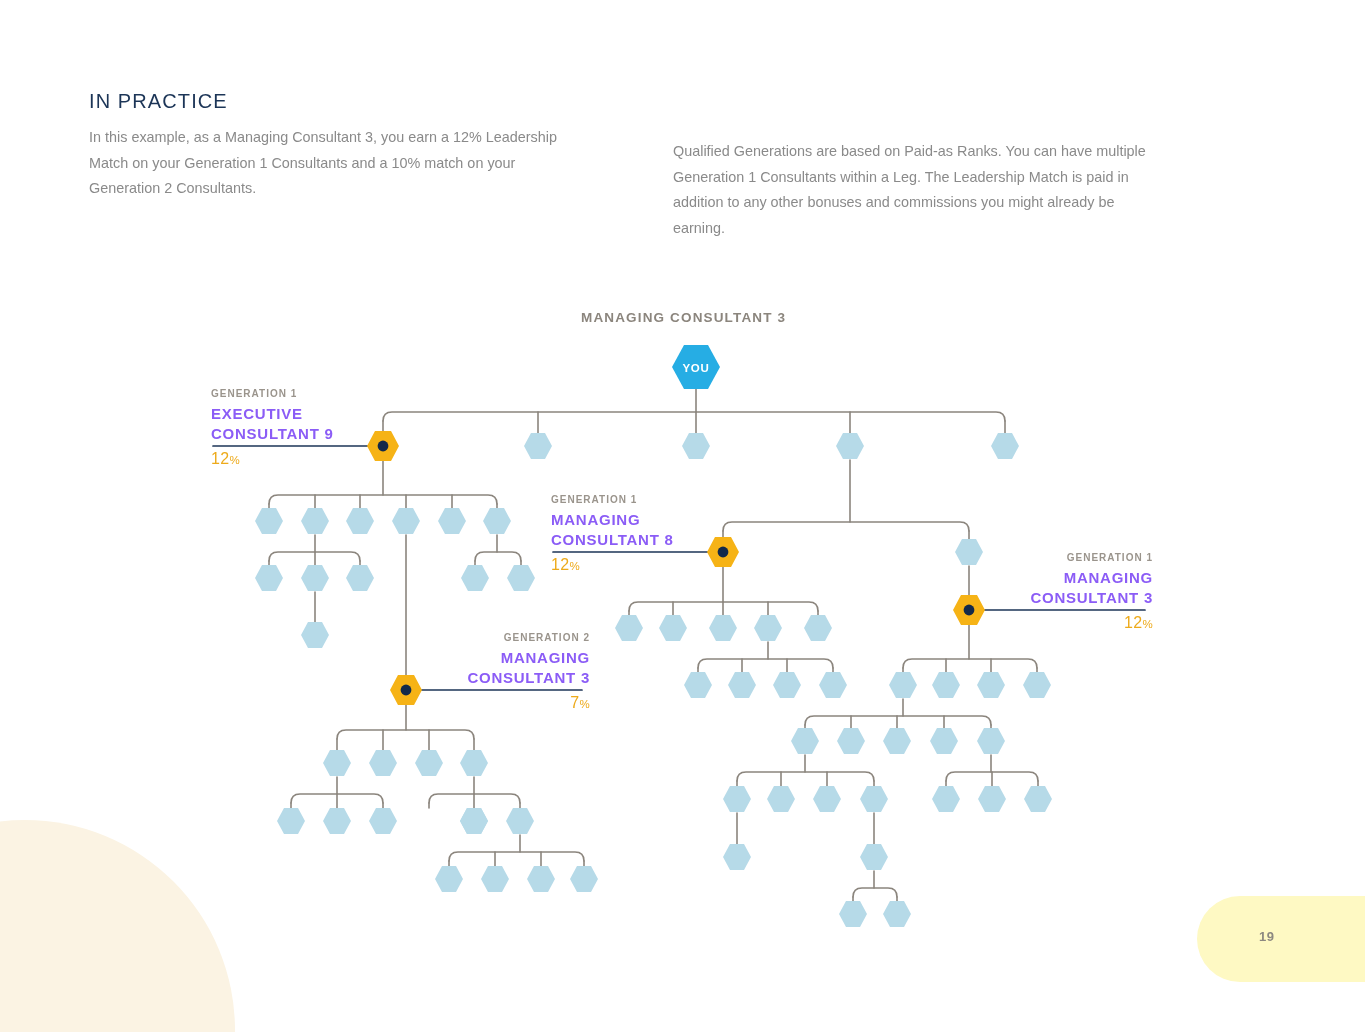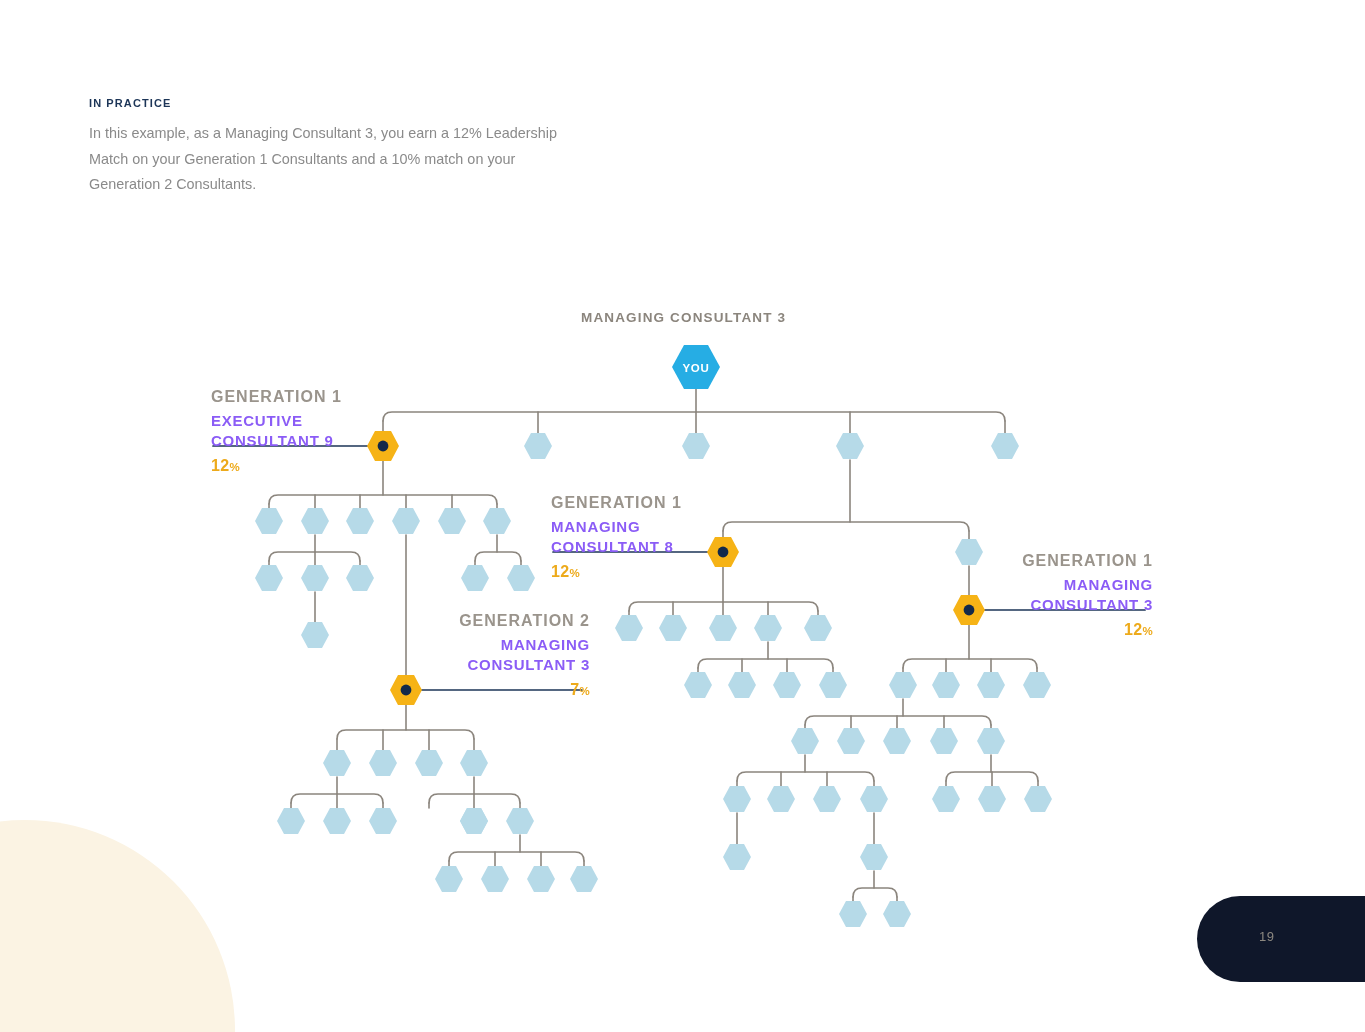--- a/index.html
+++ b/index.html
@@ -29,46 +29,47 @@
     z-index: 0;
   }
 
   
   #page-pill {
     position: absolute;
     right: 0;
     top: 896px;
     width: 168px;
     height: 86px;
-    background: #0f172a;
+    background: #fef9c3;
     border-top-left-radius: 43px;
     border-bottom-left-radius: 43px;
     z-index: 1;
+    font-weight: bold;
   }
   #page-pill .num {
     position: absolute;
     left: 62px;
     top: 33px;
     font-size: 13px;
     color: #8C8880;
     letter-spacing: .4px;
   }
 
   
   #intro {
     position: absolute;
     left: 89px;
     top: 86px;
     width: 1090px;
     z-index: 2;
   }
   #intro h2 {
-    margin: 11px 0 12px 0;
-    font-size: 11px;
-    font-weight: bold;
+    margin: 4px 0 12px 0;
+    font-size: 20px;
+    font-weight: normal;
     letter-spacing: 1.1px;
     color: #1C3557;
   }
   .cols {
     display: flex;
     gap: 114px;
   }
   .col-left  { width: 470px; }
   .col-right { width: 480px; padding-top: 14px;}
   .para {
@@ -117,59 +118,62 @@
     letter-spacing: 1.15px;
   }
   .cal-rule   { stroke: #1C3557; stroke-width: 1.7; }
 
   
   .callout {
     position: absolute;
     z-index: 4;
   }
   .callout .gen {
-    font-size: 16px;
+    font-size: 10px;
     font-weight: bold;
     letter-spacing: 1.0px;
     color: #9A948C;
     margin-bottom: 5px;
     white-space: nowrap;
   }
   .callout .rank {
     font-size: 15px;
     font-weight: bold;
     letter-spacing: .75px;
     color: #8b5cf6;
     line-height: 20px;
     white-space: nowrap;
   }
   .callout .pct {
     margin-top: 6px;
     font-size: 16px;
-    font-weight: bold;
+    font-weight: normal;
     color: #EDAA1B;
     letter-spacing: .3px;
   }
   .callout .pct .sym { font-size: 11.5px; }
   .callout.align-right { text-align: right; }
 </style>
 </head>
 <body>
 
 <div id="cream-circle"></div>
 
 <div id="page-pill">
   <div class="num">19</div>
 </div>
 
 <section id="intro">
   <h2>IN PRACTICE</h2>
   <div class="cols">
     <div class="col-left">
       <p class="para">In this example, as a Managing Consultant 3, you earn a 12% Leadership Match on your Generation 1 Consultants and a 10% match on your Generation 2 Consultants.</p>
+    </div>
+    <div class="col-right">
+      <p class="para">Qualified Generations are based on Paid-as Ranks. You can have multiple Generation 1 Consultants within a Leg. The Leadership Match is paid in addition to any other bonuses and commissions you might already be earning.</p>
     </div>
   </div>
 </section>
 
 <div id="chart-wrap">
   <svg id="chart-svg" width="1365" height="1032" viewBox="0 0 1365 1032">
       <g>
         <line x1="696" y1="385" x2="696" y2="412" class="edge"></line>
         <path d="M383,421Q383,412 392,412L996,412Q1005,412 1005,421" class="edge"></path>
         <line x1="383" y1="421" x2="383" y2="433" class="edge"></line>
@@ -363,19 +367,19 @@
       <div class="rank">MANAGING</div>
       <div class="rank">CONSULTANT 8</div>
       <div class="pct"><span>12</span><span class="sym">%</span></div>
     </div>
     <div class="callout align-right" style="left: 973px; width: 180px; top: 552px;">
       <div class="gen">GENERATION 1</div>
       <div class="rank">MANAGING</div>
       <div class="rank">CONSULTANT 3</div>
       <div class="pct"><span>12</span><span class="sym">%</span></div>
     </div>
-    <div class="callout align-right" style="left: 410px; width: 180px; top: 612px;">
+    <div class="callout align-right" style="left: 410px; width: 180px; top: 632px;">
       <div class="gen">GENERATION 2</div>
       <div class="rank">MANAGING</div>
       <div class="rank">CONSULTANT 3</div>
       <div class="pct"><span>7</span><span class="sym">%</span></div>
     </div>
   </div>
 
 </body></html>

